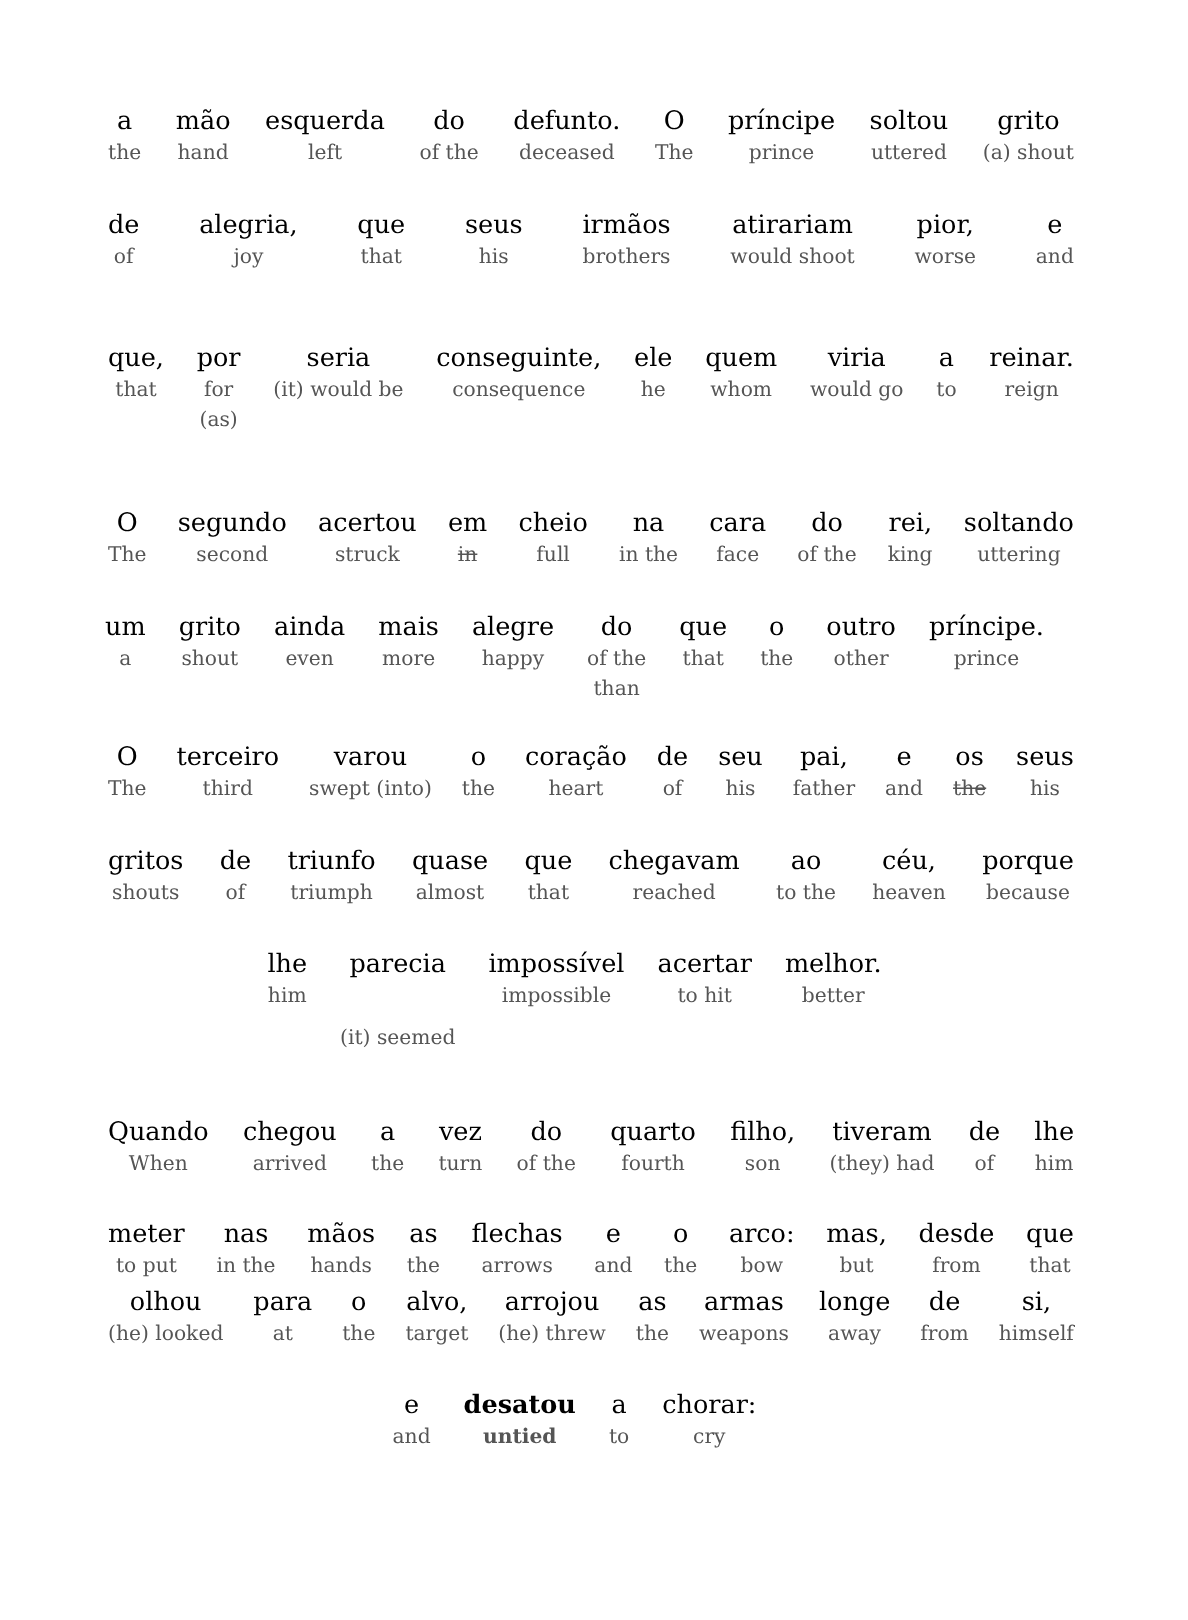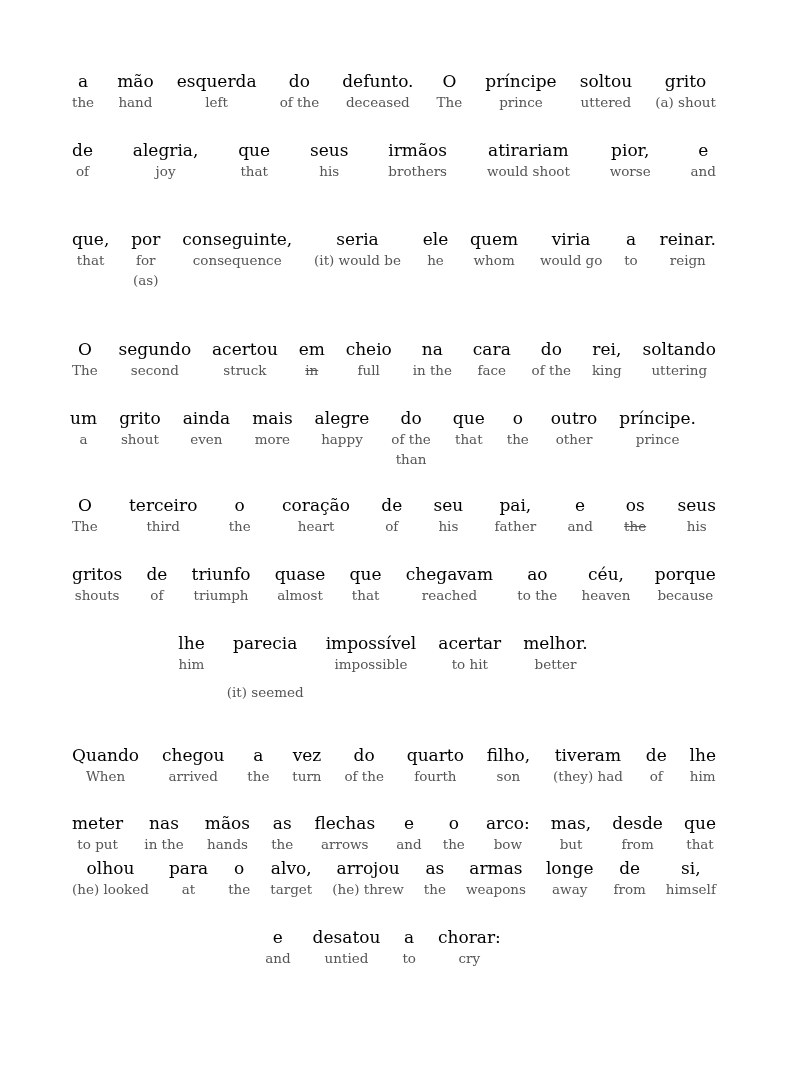--- a/index.html
+++ b/index.html
@@ -131,29 +131,29 @@
         </span>
       </div>
       <div class="w">
         <span class="pt">por</span>
         <span class="en">
           <span class="sub">for</span>
           <span class="sub">(as)</span>
         </span>
       </div>
       <div class="w">
+        <span class="pt">seria</span>
+        <span class="en">
+          <span class="sub">(it) would be</span>
+        </span>
+      </div>
+      <div class="w">
         <span class="pt">conseguinte,</span>
         <span class="en">
           <span class="sub">consequence</span>
-        </span>
-      </div>
-      <div class="w">
-        <span class="pt">seria</span>
-        <span class="en">
-          <span class="sub">(it) would be</span>
         </span>
       </div>
       <div class="w">
         <span class="pt">ele</span>
         <span class="en">
           <span class="sub">he</span>
         </span>
       </div>
       <div class="w">
         <span class="pt">quem</span>
@@ -312,20 +312,26 @@
           <span class="sub">The</span>
         </span>
       </div>
       <div class="w">
         <span class="pt">terceiro</span>
         <span class="en">
           <span class="sub">third</span>
         </span>
       </div>
       <div class="w">
+        <span class="pt">varou</span>
+        <span class="en">
+          <span class="sub">swept (into)</span>
+        </span>
+      </div>
+      <div class="w">
         <span class="pt">o</span>
         <span class="en">
           <span class="sub">the</span>
         </span>
       </div>
       <div class="w">
         <span class="pt">coração</span>
         <span class="en">
           <span class="sub">heart</span>
         </span>
@@ -647,21 +653,21 @@
         </span>
       </div>
     </div>
     <div class="line last" style="top: 926px;">
       <div class="w" style="margin-right: 22px;">
         <span class="pt">e</span>
         <span class="en">
           <span class="sub">and</span>
         </span>
       </div>
-      <div class="w" style="margin-right: 22px;">
+      <div class="w" style="margin-right: 22px; font-weight: bold;">
         <span class="pt">desatou</span>
         <span class="en">
           <span class="sub">untied</span>
         </span>
       </div>
       <div class="w" style="margin-right: 22px;">
         <span class="pt">a</span>
         <span class="en">
           <span class="sub">to</span>
         </span>

